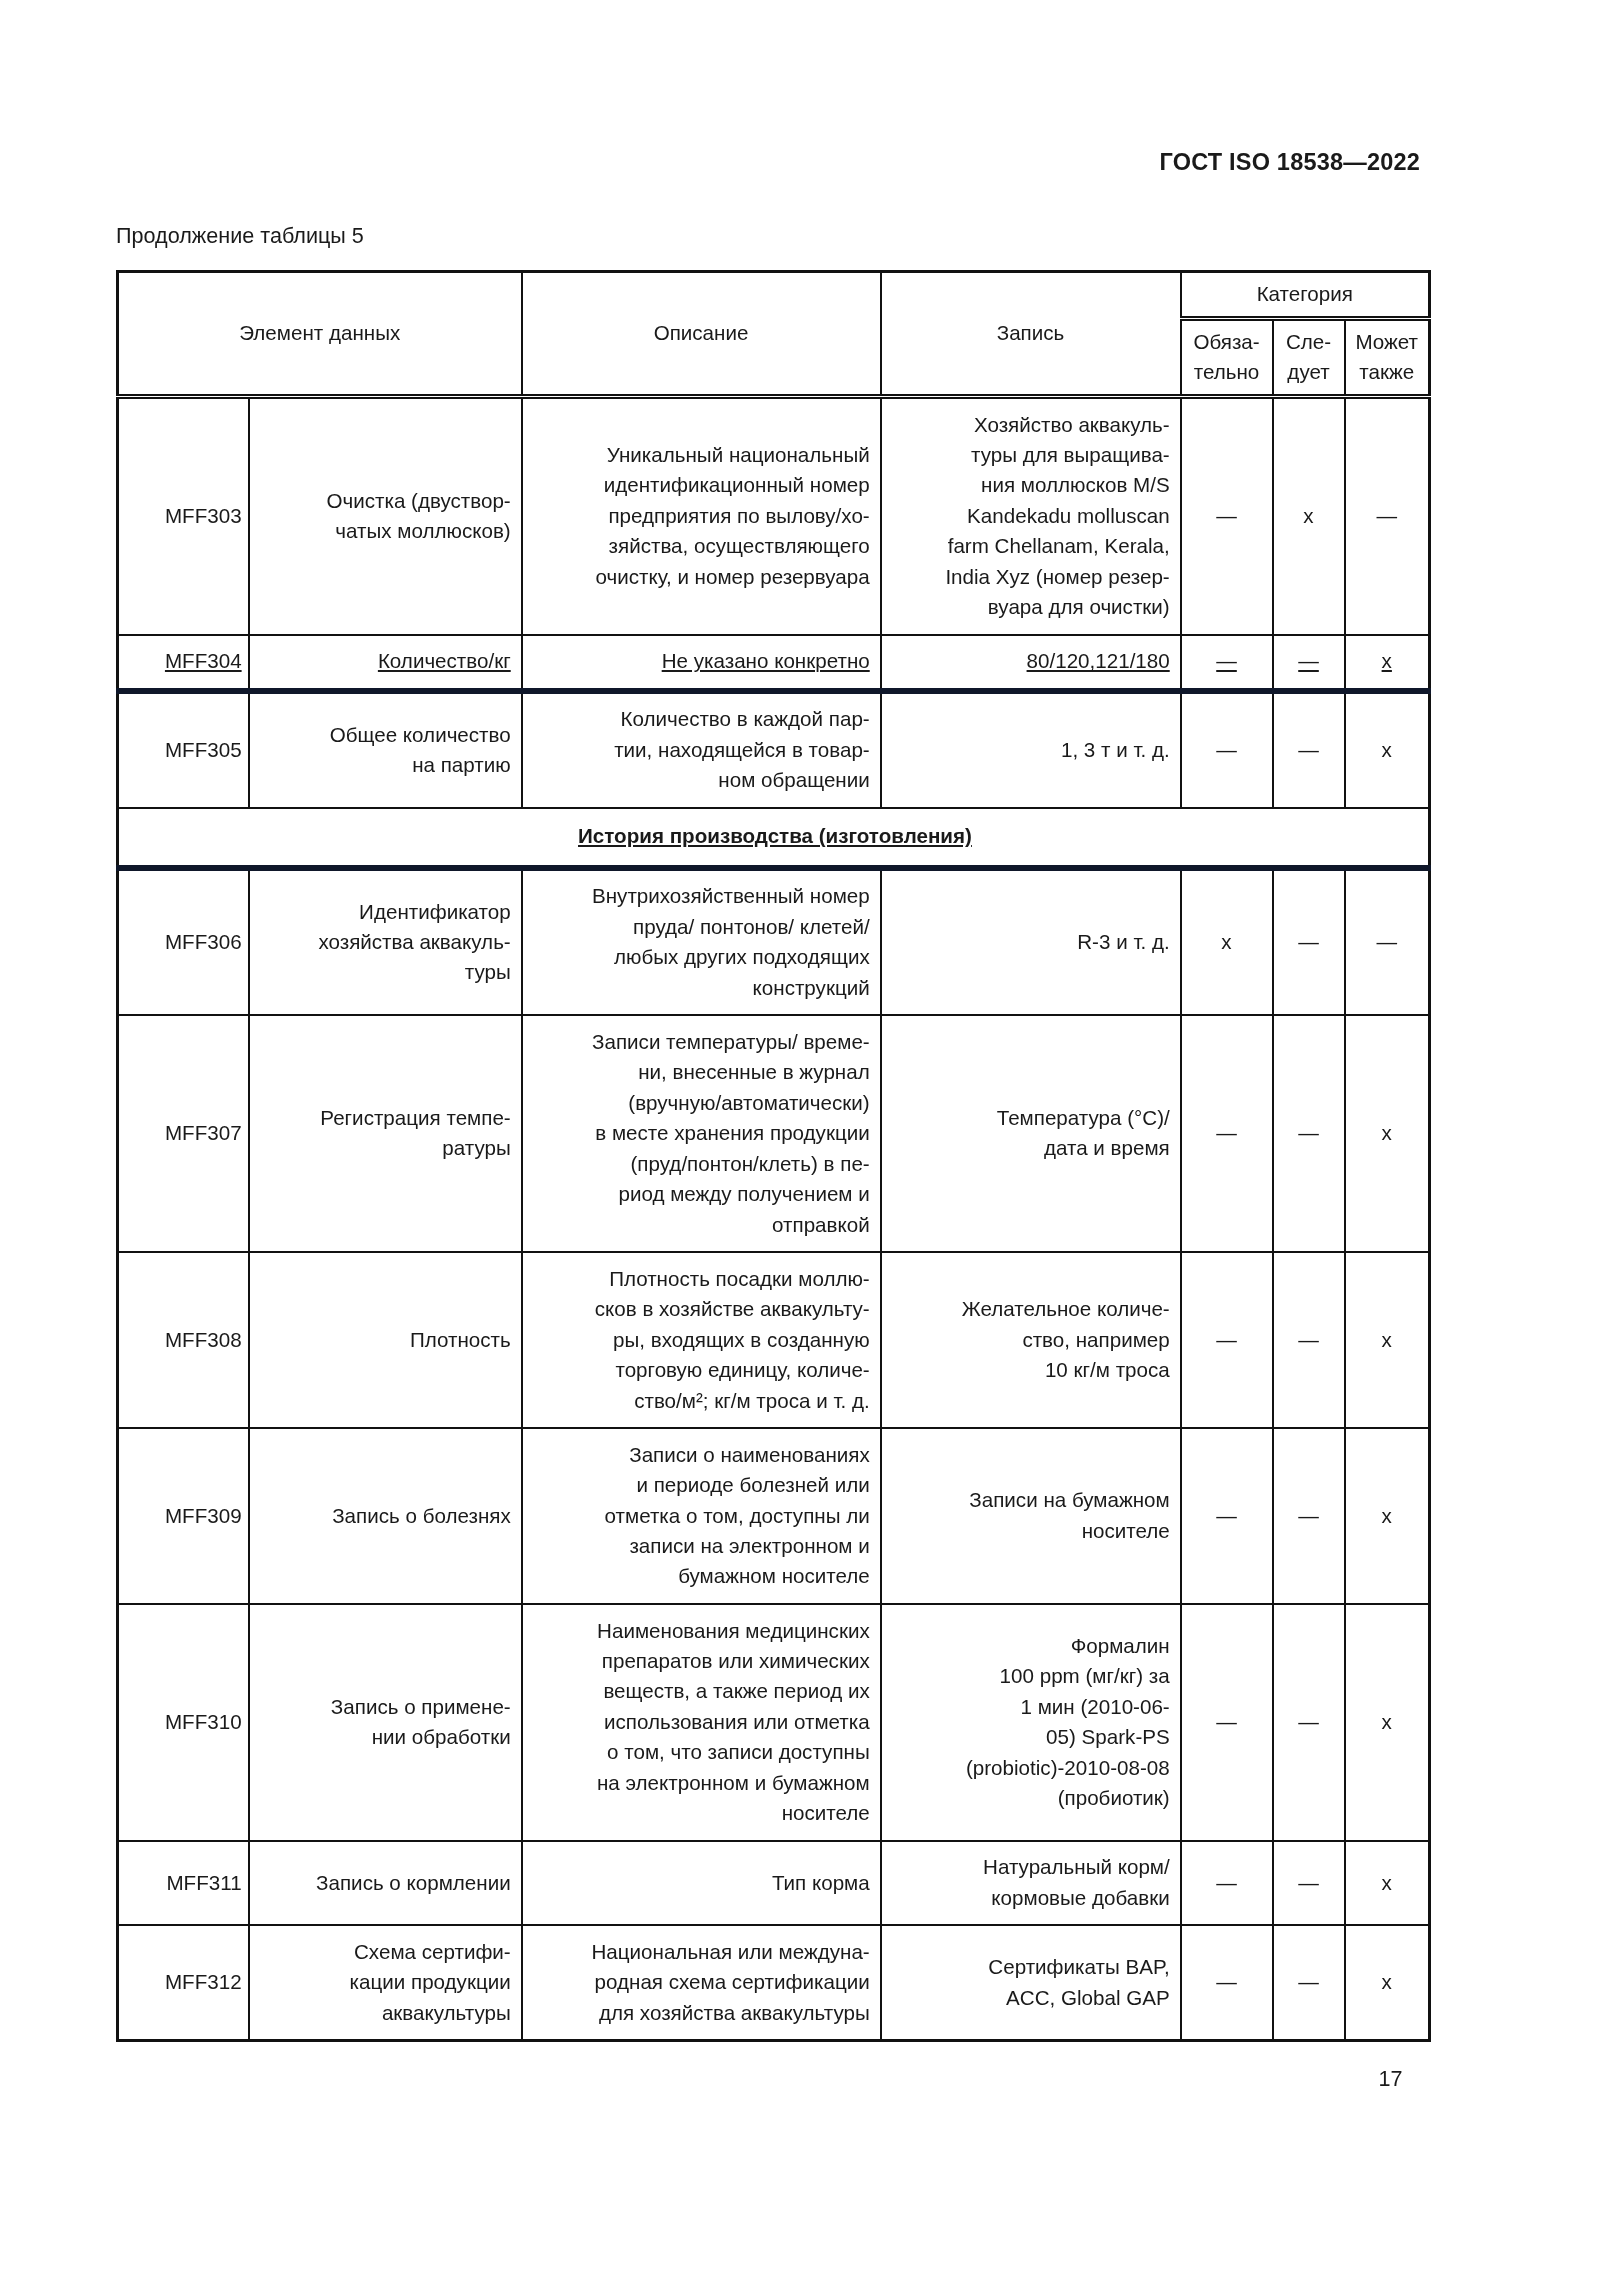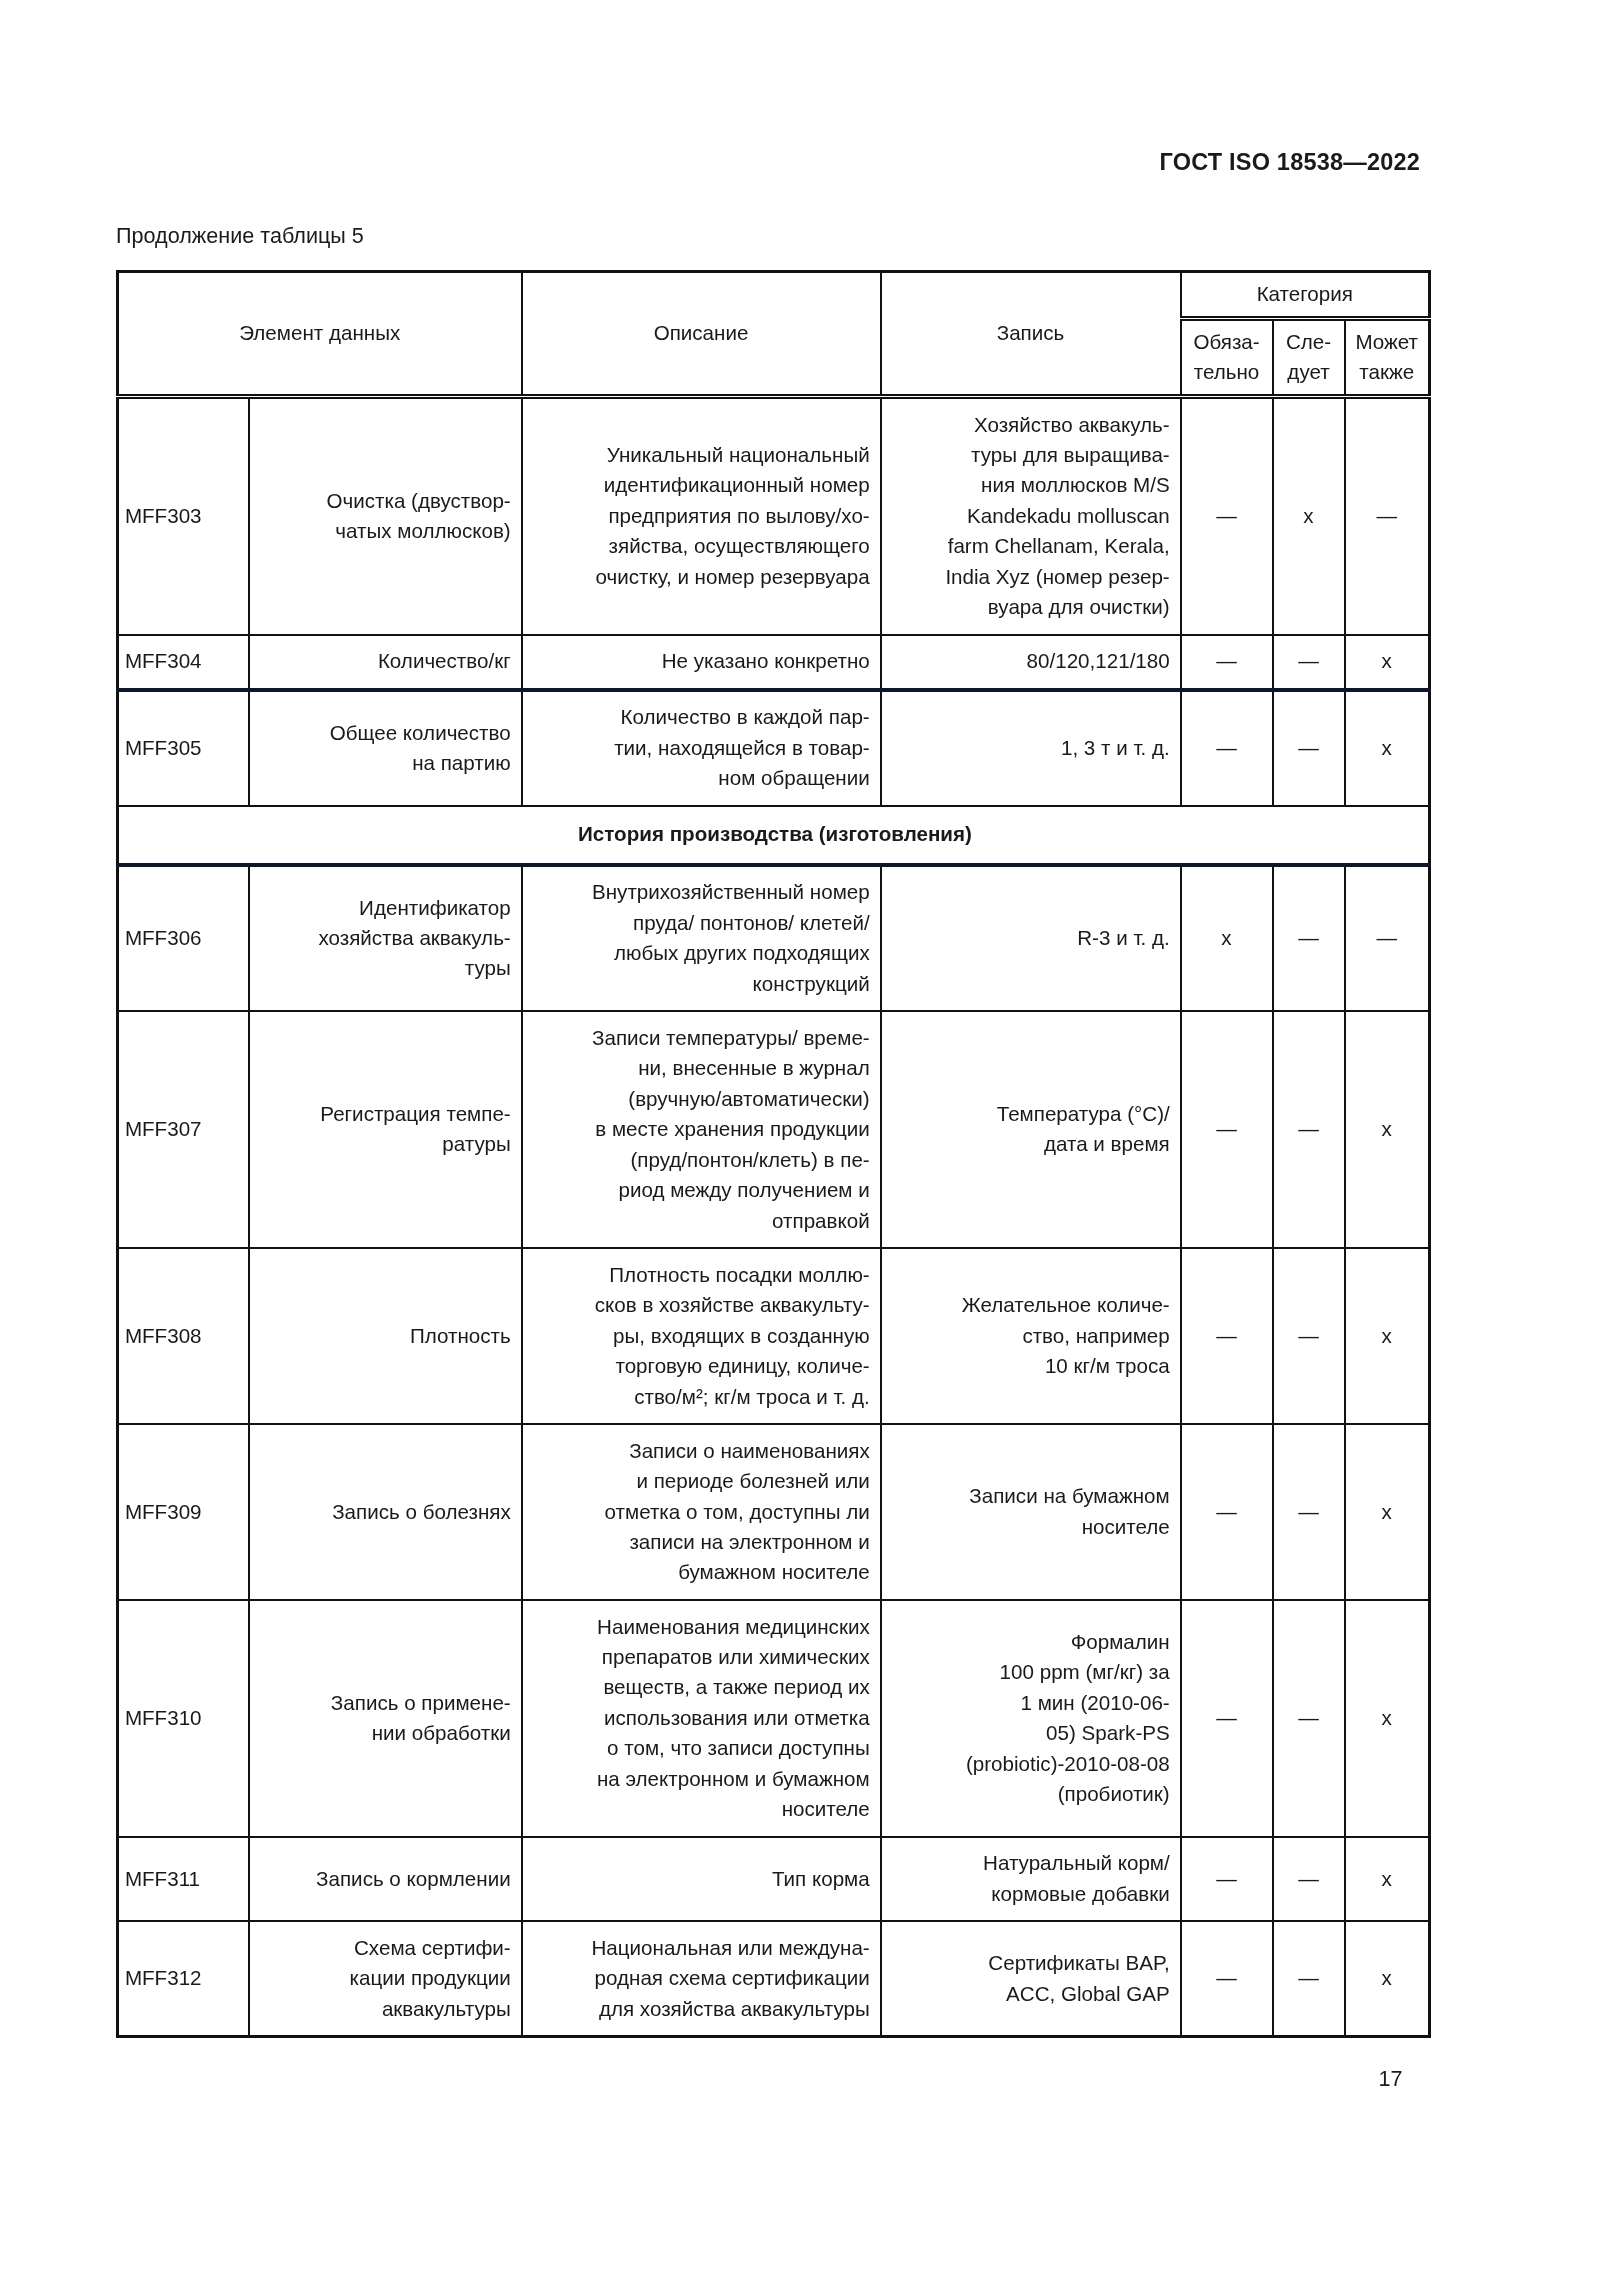--- a/index.html
+++ b/index.html
@@ -45,23 +45,23 @@
     white-space: pre-line;
     vertical-align: middle;
   }
   
   thead th { text-align: center; padding: 5.9px 7.8px; }
   thead tr.h1 th { border-bottom: 5.9px double #111; }
   thead th.cat { border-bottom: 2px solid #111; height: 47px; }
   thead tr.h2 th { border-bottom: 5.9px double #111; height: 69px; }
   
   tbody tr td { border-bottom: 2.9px solid #111; }
-  tbody tr.thin td { border-bottom: 4px solid #0f172a; }
+  tbody tr.thin td { border-bottom: 6px solid #0f172a; text-decoration: underline; }
   tbody tr:last-child td { border-bottom: none; }
-  td.code { text-align: left; padding: 10.8px 5.9px; }
+  td.code { text-align: right; padding: 10.8px 5.9px; }
   td.name, td.desc, td.ex { text-align: right; padding: 10.8px 9.8px 10.8px 12.7px; }
   td.mark { text-align: center; padding: 10.8px 3.9px; }
   tr.section td {
     font-weight: bold;
     text-align: center;
     padding: 12.7px 9.8px 12.7px 12.7px;
     border-left: none;
     border-right: none;
   }
   .page-number {

